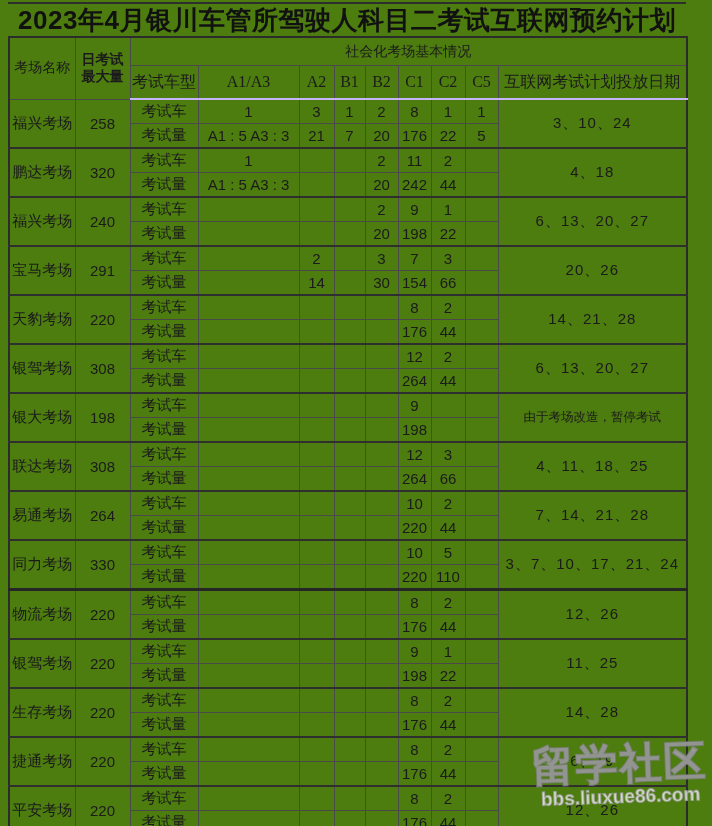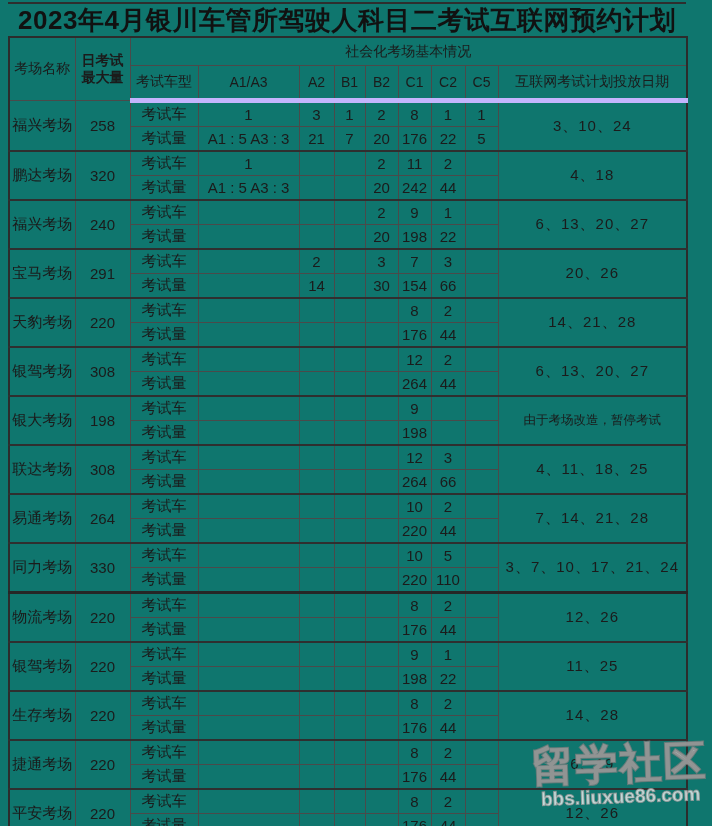--- a/index.html
+++ b/index.html
@@ -1,17 +1,17 @@
 <!DOCTYPE html>
 <html><head>
 <meta charset="utf-8">
 <style>
   html,body { margin:0; padding:0; background:#ffffff; }
   .page {
-    position:relative; width:712px; height:826px; background:#0f766e;
+    position:relative; width:712px; height:826px; background:#4d7c0f;
     font-family:"Liberation Sans","DejaVu Sans",sans-serif; color:#1b1b1b;
     overflow:hidden;
   }
   .title-bar {
     position:absolute; left:8px; top:2px; width:678px; height:33px;
     border-top:2px solid #2e2e2e;
     display:flex; align-items:center; justify-content:center;
     font-size:26px; font-weight:700; letter-spacing:0.5px; color:#111;
   }
   table.plan {
@@ -19,22 +19,22 @@
     border-collapse:collapse; table-layout:fixed;
     border:2px solid #2c2c2c;
   }
   table.plan th, table.plan td {
     border:1px solid #4a4a4a; padding:0; margin:0;
     text-align:center; vertical-align:middle;
     font-weight:400; font-size:15px; color:#1b1b1b;
     overflow:hidden; white-space:nowrap;
   }
   thead tr.hr1 th { height:27px; font-size:14px; }
-  thead tr.hr2 th { height:32px; font-size:14px; border-bottom:5px solid #c4b5fd; }
-  thead th.cat { font-size:15px; }
+  thead tr.hr2 th { height:32px; font-size:16px; border-bottom:2px solid #c4b5fd; }
+  thead th.cat { font-size:15px;font-family:Liberation Serif, serif; }
   thead th.two-line { line-height:17px; font-size:14px;font-weight:bold; }
   tbody td { height:23px; }
   tbody tr.group-start td { border-top:2px solid #2f2f2f; }
   tbody tr.group-start.extra-thick td { border-top:3px solid #262626; }
   td.venue, td.rowlabel { font-size:14px; }
   td.dates { font-size:15px; letter-spacing:1px; }
   td.dates.note { font-size:12.5px; letter-spacing:0;margin-top:38px; }
   .watermark {
     position:absolute; right:2px; bottom:18px; width:180px;
     text-align:center; pointer-events:none; z-index:5;

